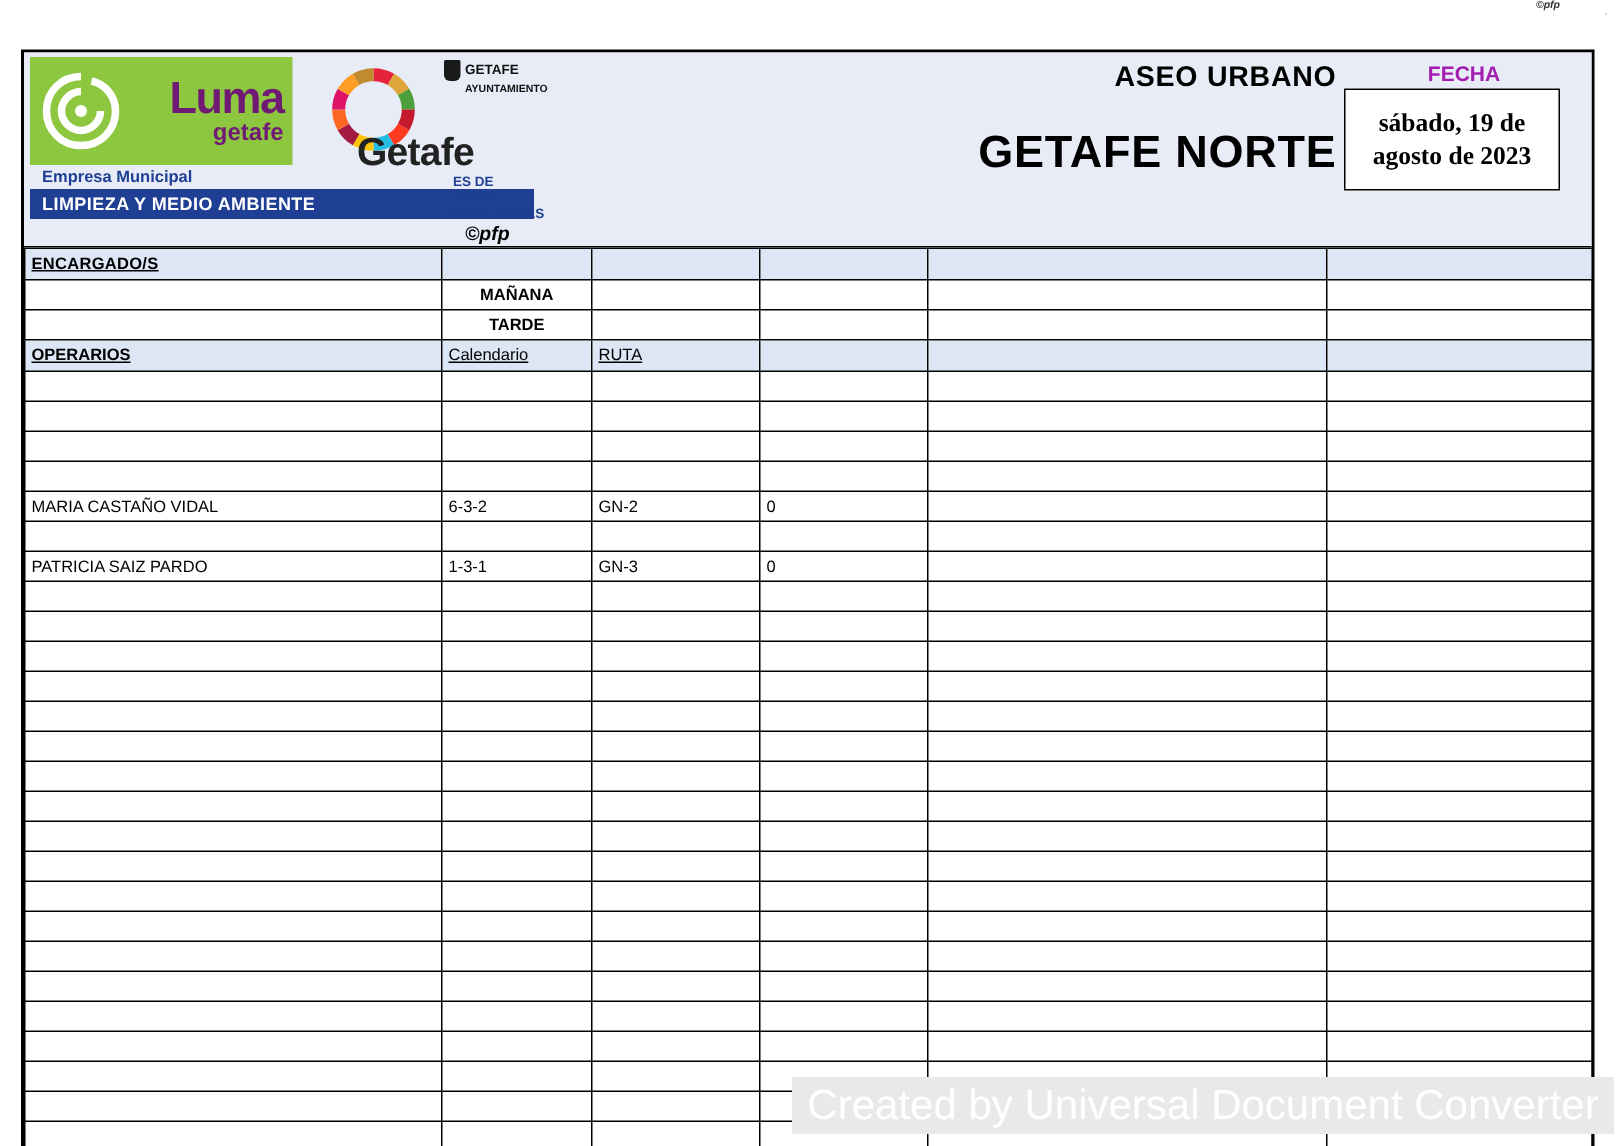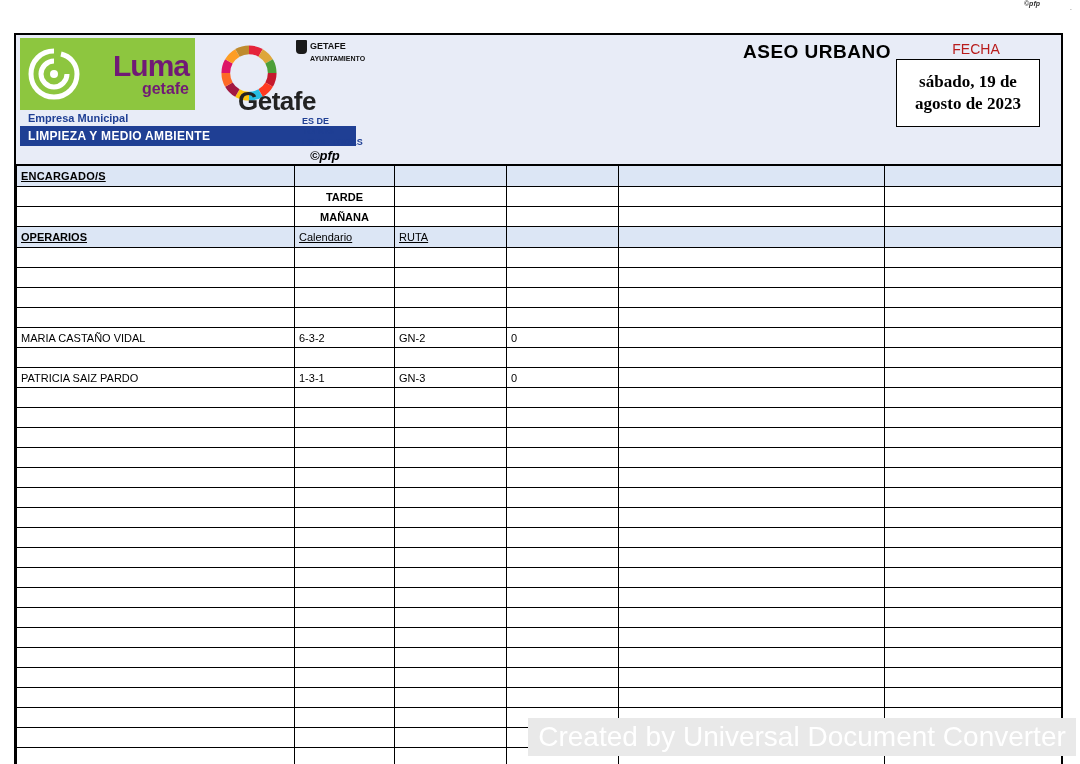--- a/index.html
+++ b/index.html
@@ -197,22 +197,22 @@
     letter-spacing: 0.5px;
   }
 
   .fecha-label {
     position: absolute;
     left: 880px;
     top: 6px;
     width: 160px;
     text-align: center;
     font-size: 14px;
-    font-weight: normal;
-    color: #b91c1c;
+    font-weight: bold;
+    color: #a21caf;
   }
   .fecha-box {
     position: absolute;
     left: 880px;
     top: 24px;
     width: 144px;
     height: 68px;
     border: 1px solid #000;
     background: #ffffff;
     display: flex;
@@ -338,20 +338,21 @@
           <div class="getafe-word">Getafe</div>
           <div class="estodos">
             <div>ES DE TODOS</div>
             <div>ES DE TODAS</div>
           </div>
         </div>
       </div>
 
       <div class="title-center">
         <div class="title-1">ASEO URBANO</div>
+        <div class="title-2">GETAFE NORTE</div>
       </div>
 
       <div class="fecha-label">FECHA</div>
       <div class="fecha-box">sábado, 19 de agosto de 2023</div>
     </div>
 
     <table class="grid">
       <colgroup>
         <col class="c1">
           <col class="c2">
@@ -364,29 +365,29 @@
         <tr class="blue tall">
           <td class="enc">ENCARGADO/S</td>
           <td></td>
           <td></td>
           <td></td>
           <td></td>
           <td></td>
         </tr>
         <tr>
           <td></td>
+          <td class="hdr-sm">MAÑANA</td>
+          <td></td>
+          <td></td>
+          <td></td>
+          <td></td>
+        </tr>
+        <tr>
+          <td></td>
           <td class="hdr-sm">TARDE</td>
-          <td></td>
-          <td></td>
-          <td></td>
-          <td></td>
-        </tr>
-        <tr>
-          <td></td>
-          <td class="hdr-sm">MAÑANA</td>
           <td></td>
           <td></td>
           <td></td>
           <td></td>
         </tr>
         <tr class="blue tall">
           <td class="oper">OPERARIOS</td>
           <td class="txt">Calendario</td>
           <td class="txt">RUTA</td>
           <td></td>

